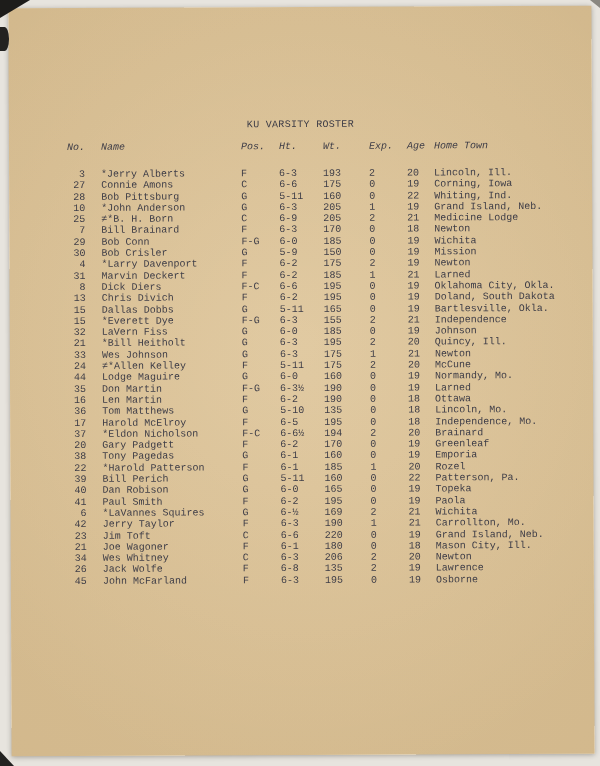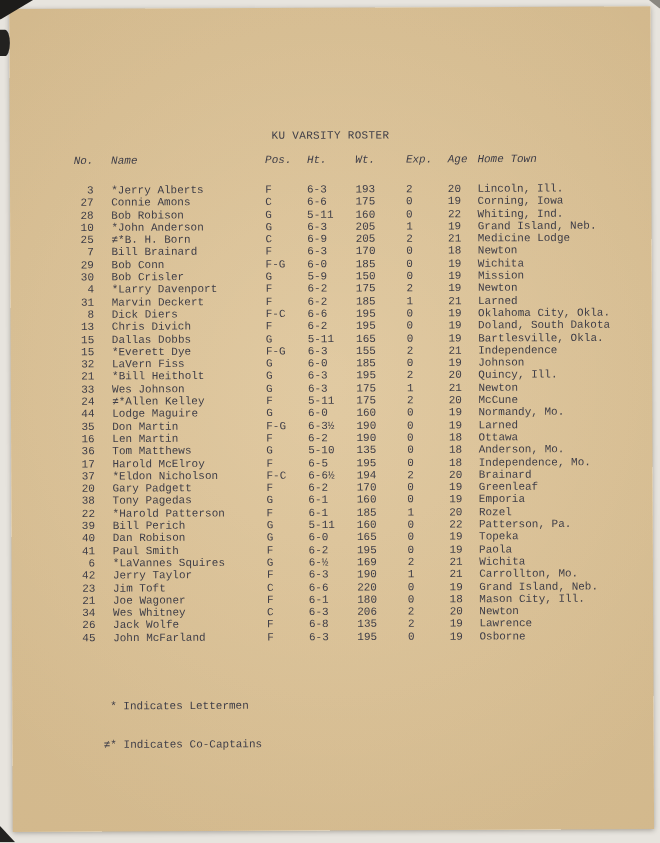--- a/index.html
+++ b/index.html
@@ -148,21 +148,21 @@
           <td>Connie Amons</td>
           <td>C</td>
           <td>6-6</td>
           <td>175</td>
           <td>0</td>
           <td>19</td>
           <td>Corning, Iowa</td>
         </tr>
         <tr>
           <td>28</td>
-          <td>Bob Robison</td>
+          <td>Bob Pittsburg</td>
           <td>G</td>
           <td>5-11</td>
           <td>160</td>
           <td>0</td>
           <td>22</td>
           <td>Whiting, Ind.</td>
         </tr>
         <tr>
           <td>10</td>
           <td>*John Anderson</td>
@@ -344,21 +344,21 @@
           <td>Ottawa</td>
         </tr>
         <tr>
           <td>36</td>
           <td>Tom Matthews</td>
           <td>G</td>
           <td>5-10</td>
           <td>135</td>
           <td>0</td>
           <td>18</td>
-          <td>Anderson, Mo.</td>
+          <td>Lincoln, Mo.</td>
         </tr>
         <tr>
           <td>17</td>
           <td>Harold McElroy</td>
           <td>F</td>
           <td>6-5</td>
           <td>195</td>
           <td>0</td>
           <td>18</td>
           <td>Independence, Mo.</td>
@@ -499,17 +499,13 @@
           <td>F</td>
           <td>6-3</td>
           <td>195</td>
           <td>0</td>
           <td>19</td>
           <td>Osborne</td>
         </tr>
       </tbody>
   </table>
 
-  <div class="footnotes">
-    <div> * Indicates Lettermen</div>
-    <div>≠* Indicates Co-Captains</div>
-  </div>
 </div>
 
 </body></html>

